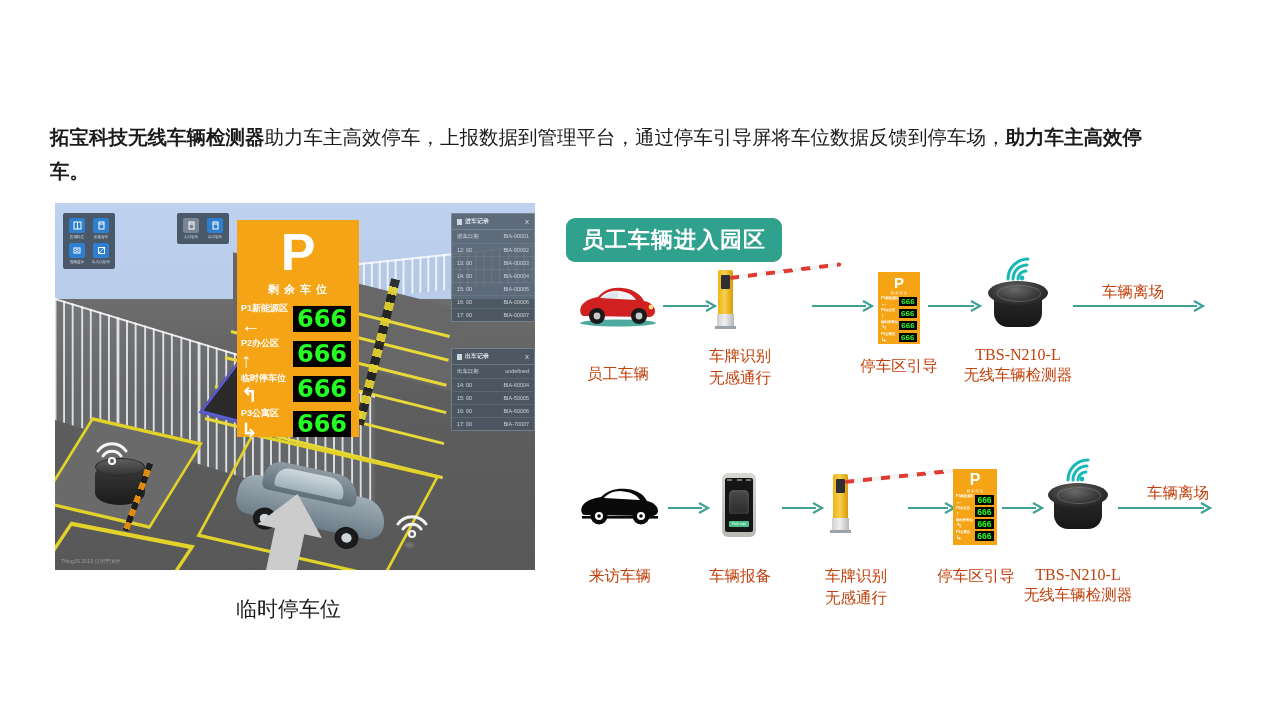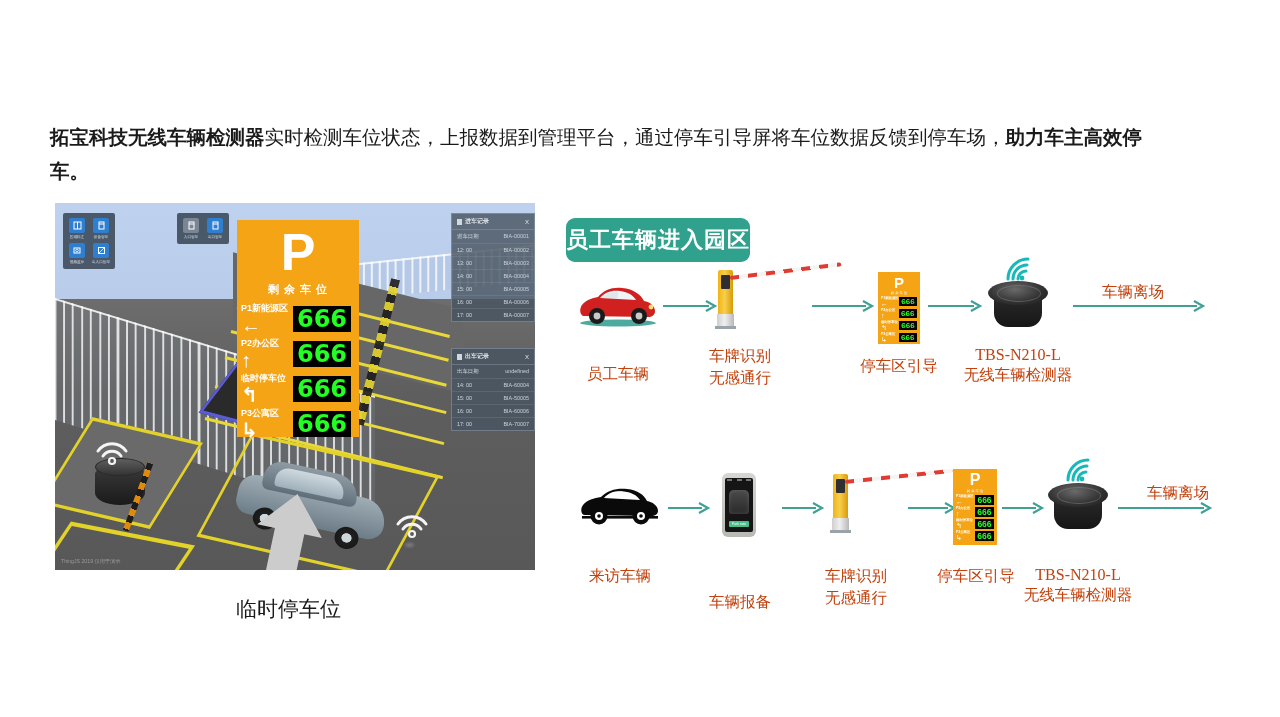--- a/index.html
+++ b/index.html
@@ -88,21 +88,21 @@
   .psign .pnum{background:#000000;color:#22ff22;font-weight:bold;
                text-align:center;font-family:"DejaVu Sans",sans-serif;}
   .psign .parw{color:#ffffff;font-weight:bold;line-height:1;}
 
   .caption{position:absolute;left:236px;top:595px;font-size:21px;color:#1a1a1a;}
 
   
   .badge{
     position:absolute;background:#2aa municipal;
     background:#2fa18c;border-radius:9px;color:#ffffff;
-    font-size:22px;font-weight:bold;padding:7px 0;letter-spacing:1px;
+    font-size:22px;font-weight:bold;padding:7px 16px;letter-spacing:1px;
   }
   .flowlabel{position:absolute;text-align:center;font-size:15.5px;
              color:#c2410c;line-height:1.45;white-space:nowrap;}
   .flowlabel.en{font-family:"Liberation Serif","DejaVu Serif",serif;font-size:16px;}
   .arw{position:absolute;height:12px;}
   .arw svg{display:block;}
 
   
   .gate{position:absolute;}
   .gate .post{position:absolute;left:0;top:0;width:15px;height:44px;
@@ -152,21 +152,21 @@
   
   .carflow{position:absolute;}
 </style>
 </head>
 <body>
 
 <div class="page">
 
 
   <div class="subtitle">
-    <b>拓宝科技无线车辆检测器</b><span>实时检测车位状态，上报数据到管理平台，通过停车引导屏将车位数据反馈到停车场，</span><b>助力车主高效停车。</b>
+    <b>拓宝科技无线车辆检测器</b><span>助力车主高效停车，上报数据到管理平台，通过停车引导屏将车位数据反馈到停车场，</span><b>助力车主高效停车。</b>
   </div>
 
   <div class="scene">
     <div class="sky"></div>
     <div class="ground"></div>
     <div class="fence"></div>
     <div class="fence2"></div>
 
     <div class="lane" style="left:178px;top:78px;width:230px;height:84px;background:#676767;
                 transform:skewY(14deg);"></div>
@@ -574,21 +574,21 @@
     <div class="scr">
       <div class="stat">
           <i></i>
           <i></i>
           <i></i>
         </div>
       <div class="carimg"></div>
       <div class="btn">Park now</div>
     </div>
   </div>
-  <div class="flowlabel" style="left:695px;top:565px;width:90px;margin-top:26px;">车辆报备</div>
+  <div class="flowlabel" style="left:695px;top:565px;width:90px;">车辆报备</div>
 
   <div class="arw" style="left:782px;top:502px;width:44px;">
     <svg viewBox="0 0 44 12" width="44" height="12">
       <line x1="0" y1="6" x2="34" y2="6" stroke="#3fa094" stroke-width="2.2"></line>
       <polyline points="31,1 40,6 31,11" fill="none" stroke="#3fa094" stroke-width="2.2"></polyline>
     </svg>
   </div>
 
   <div class="gate" style="left:833px;top:474px;width:130px;height:62px;">
     <div class="post"></div>

